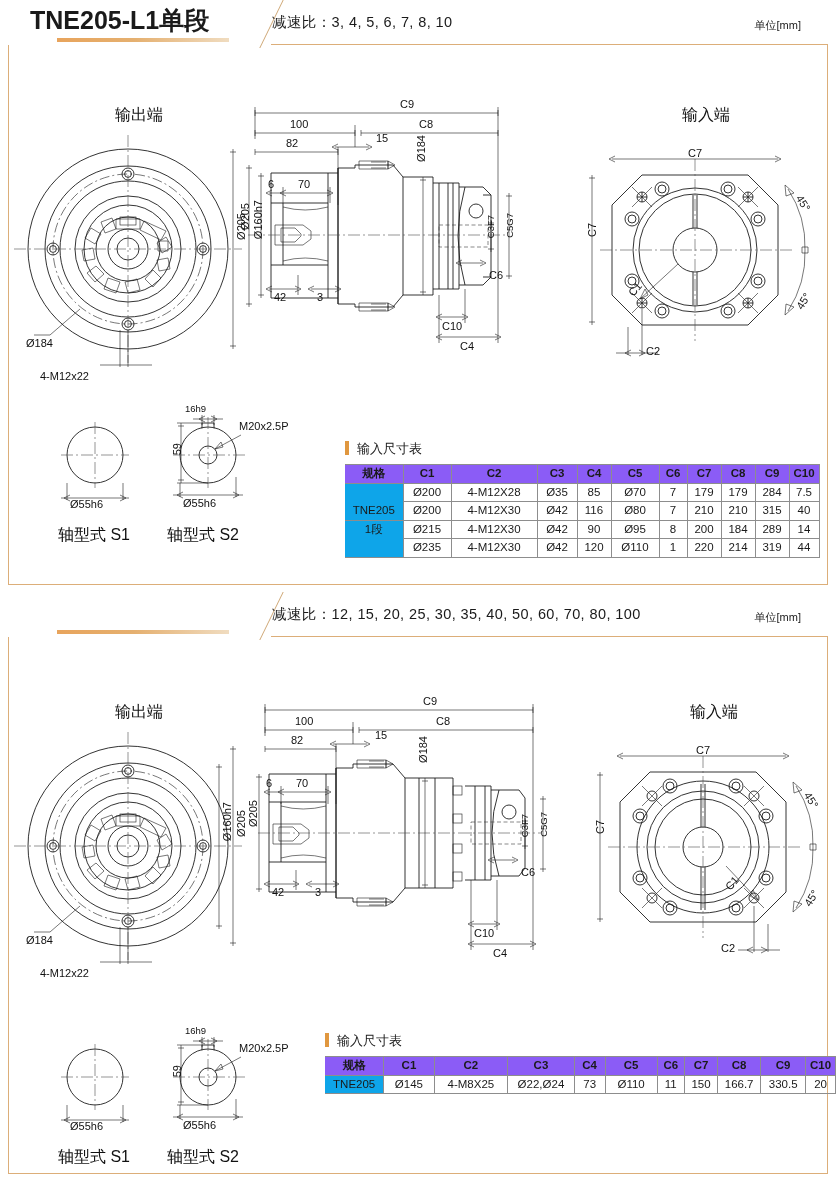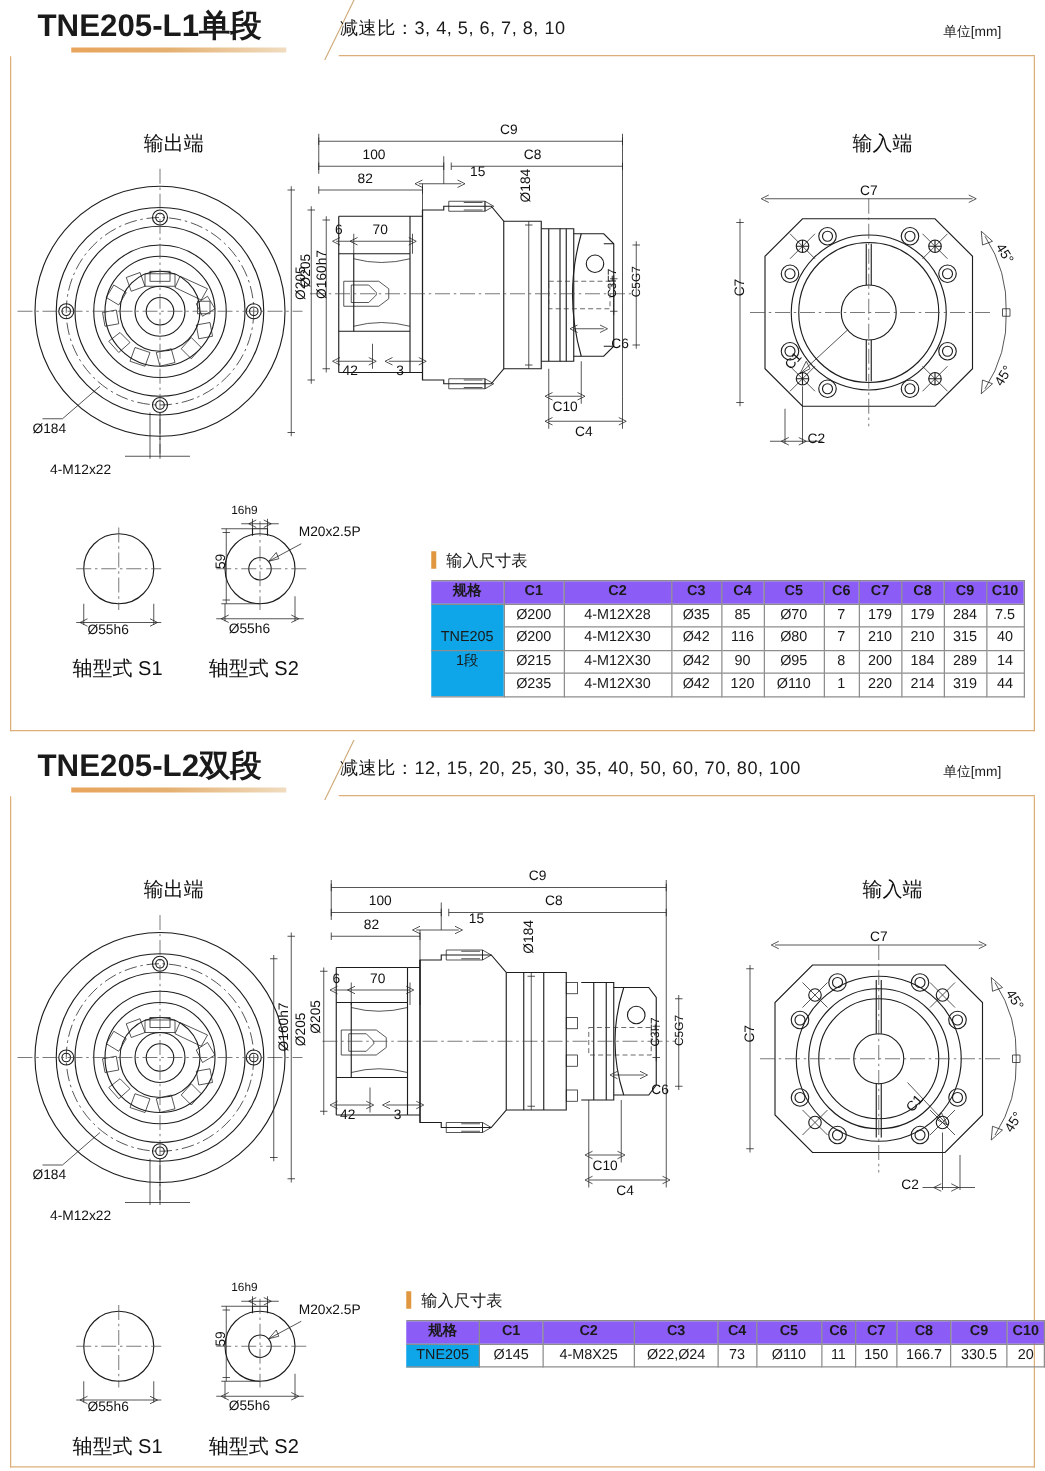--- a/index.html
+++ b/index.html
@@ -464,21 +464,20 @@
           <td>44</td>
         </tr>
       </tbody>
     </table>
   </div>
 </div>
 
 <div class="section" id="sec2">
 
   <div class="hdr">
-    <div class="hdr-title">TNE205-L2双段</div>
     <div class="hdr-underline"></div>
     <div class="hdr-slash"></div>
     <div class="hdr-ratio">减速比：12, 15, 20, 25, 30, 35, 40, 50, 60, 70, 80, 100</div>
     <div class="hdr-unit">单位[mm]</div>
   </div>
 
   <div class="frame">
     <div class="frame-top-right"></div>
   </div>
 

